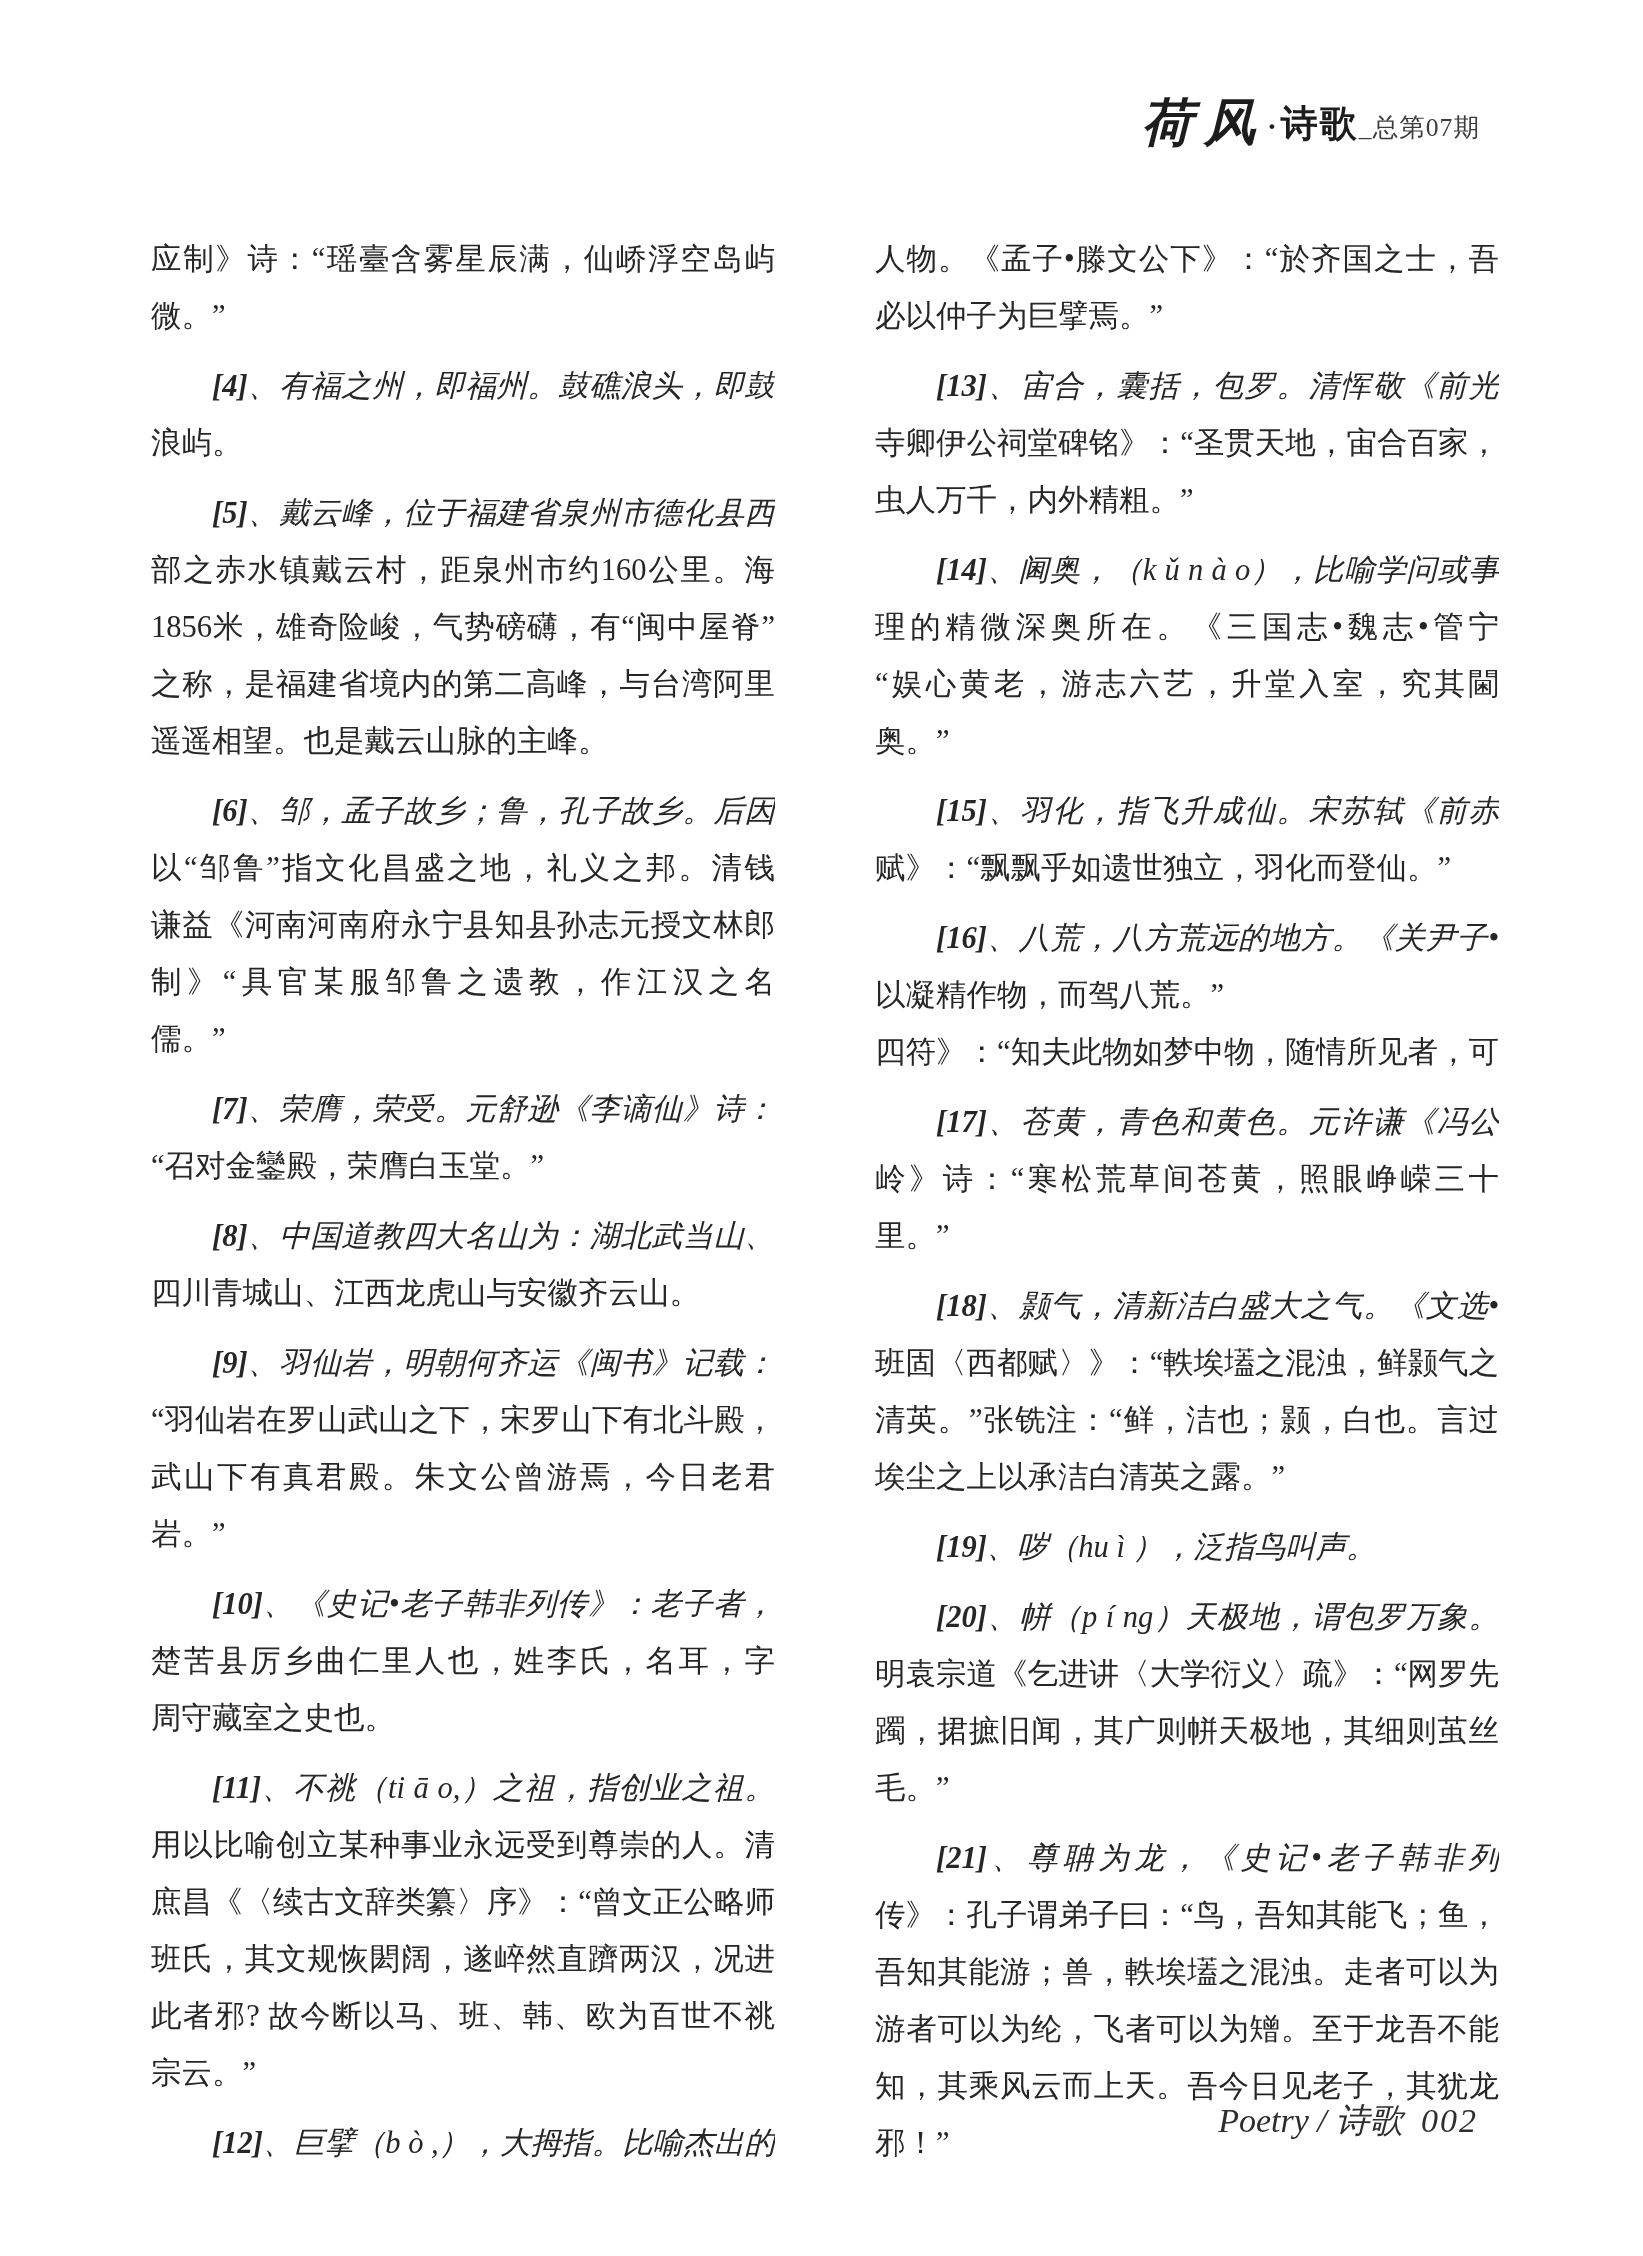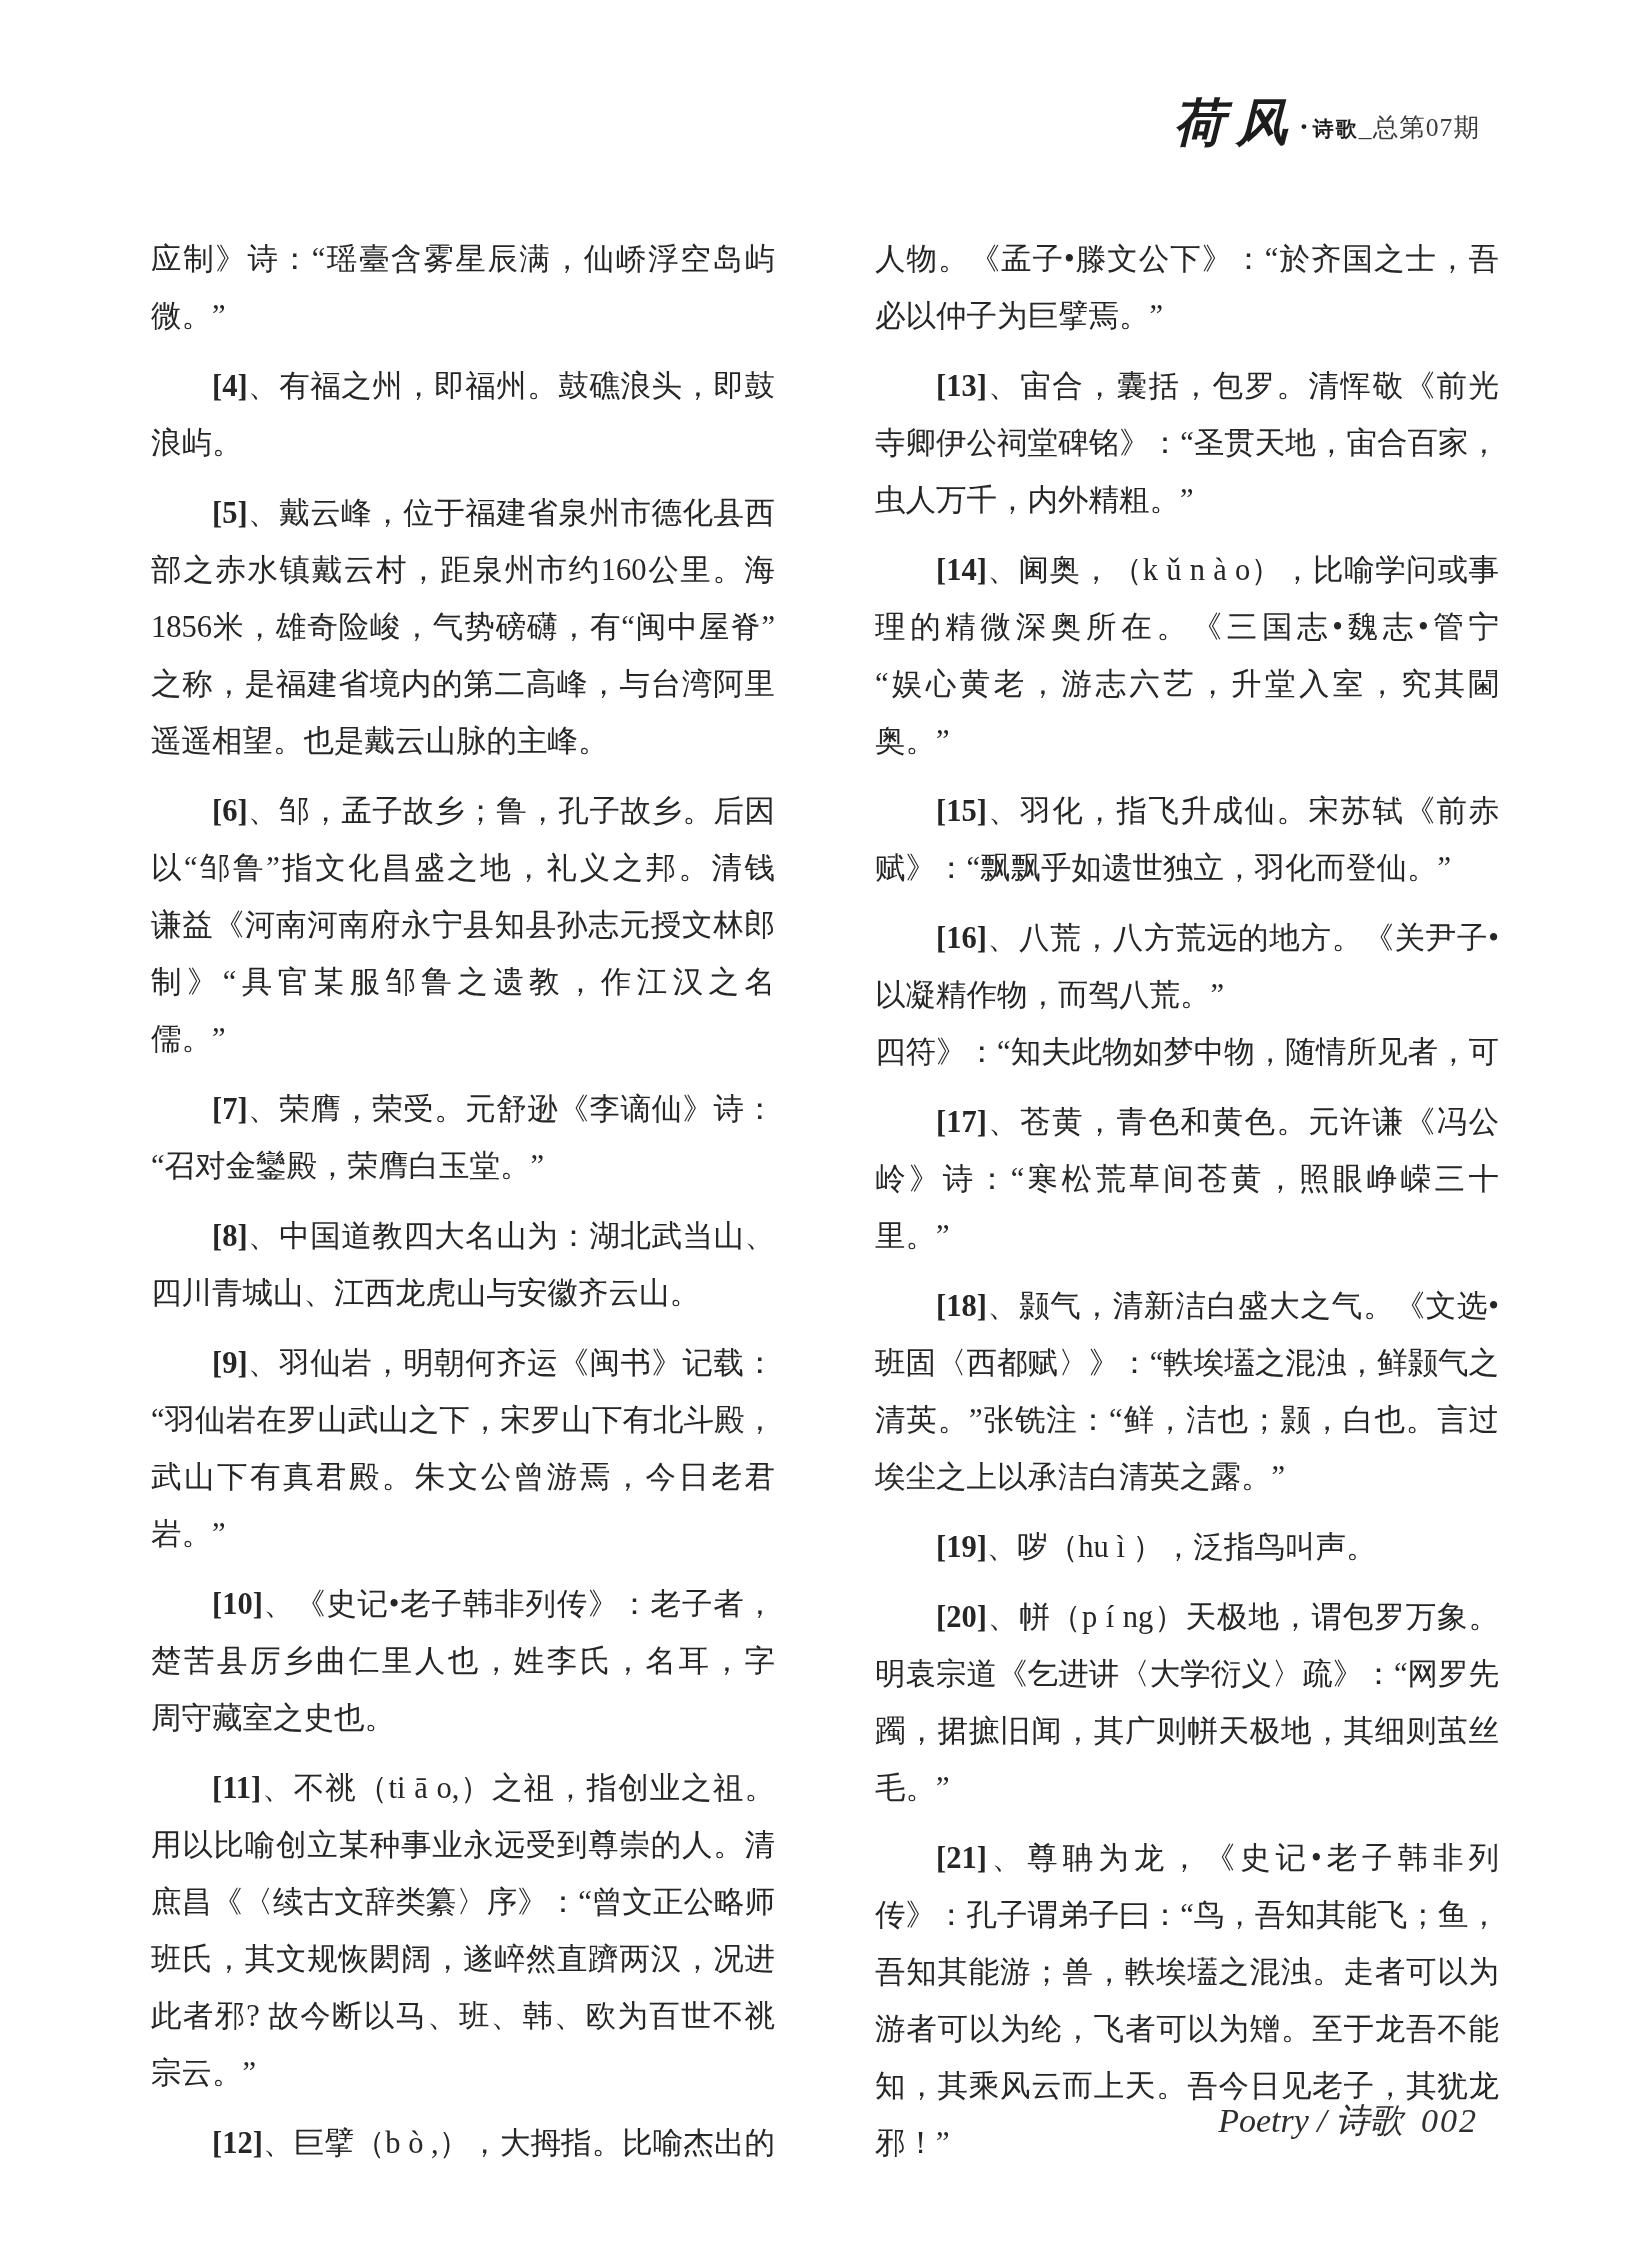--- a/index.html
+++ b/index.html
@@ -20,40 +20,40 @@
     white-space:nowrap;
     margin-left:28px;
   }
   .brand-script{
     font-size:51px;font-weight:bold;font-style:italic;
     letter-spacing:11.8px;
     transform:translateY(3.9px);
     color:#1d1d1d;
   }
   .brand-dot{font-size:29.6px;font-weight:bold;margin:0 3.9px 0 0;color:#1d1d1d;}
-  .brand-bold{font-size:21px;font-weight:bold;letter-spacing:2px;color:#1d1d1d;font-family:"Liberation Sans","DejaVu Sans",sans-serif;}
+  .brand-bold{font-size:37px;font-weight:bold;letter-spacing:2px;color:#1d1d1d;font-family:"Liberation Sans","DejaVu Sans",sans-serif;}
   .issue{font-size:25.6px;font-weight:normal;letter-spacing:1px;color:#3c3c3c;}
   
   .body{
     position:absolute;
     top:218px;left:138px;
     display:flex;gap:74px;
   }
   .col{width:650px;}
   .para{margin:13px;}
   .line{
     font-size:30.5px;
     line-height:57px;height:57px;
     overflow:hidden;
     text-align:justify;
     text-align-last:justify;
     color:#262626;
   }
   .line.last{text-align-last:left;}
-  .line.ind{text-indent:2em;}
+  .line.ind{text-indent:2em;font-style:italic;}
   .line b{font-weight:bold;}
   
   .footer{
     position:absolute;
     top:2098px;right:165px;
     display:flex;align-items:baseline;gap:17.7px;
     font-size:34px;color:#2e2e2e;
     white-space:nowrap;
     font-style:italic;
   }

